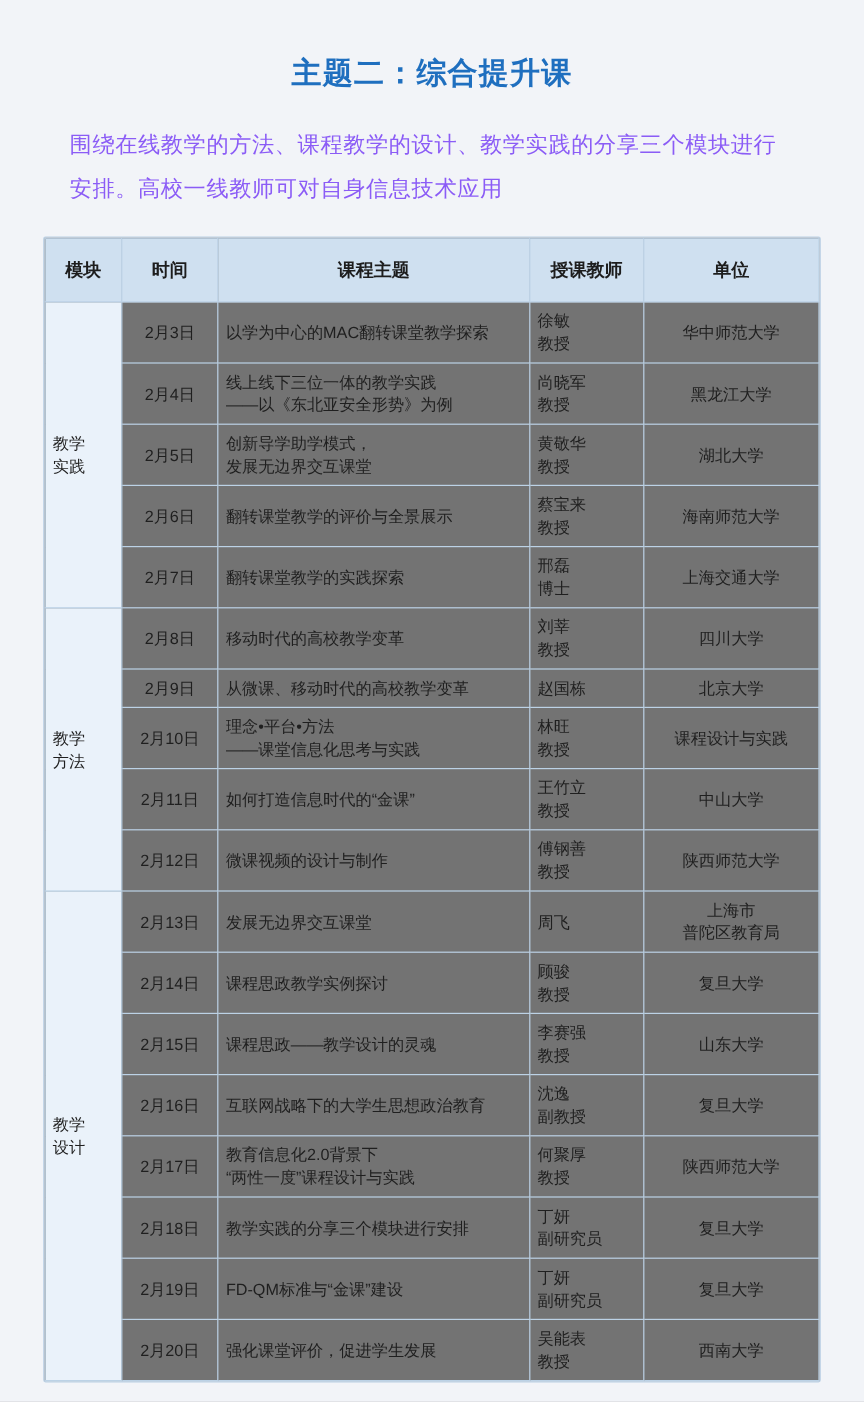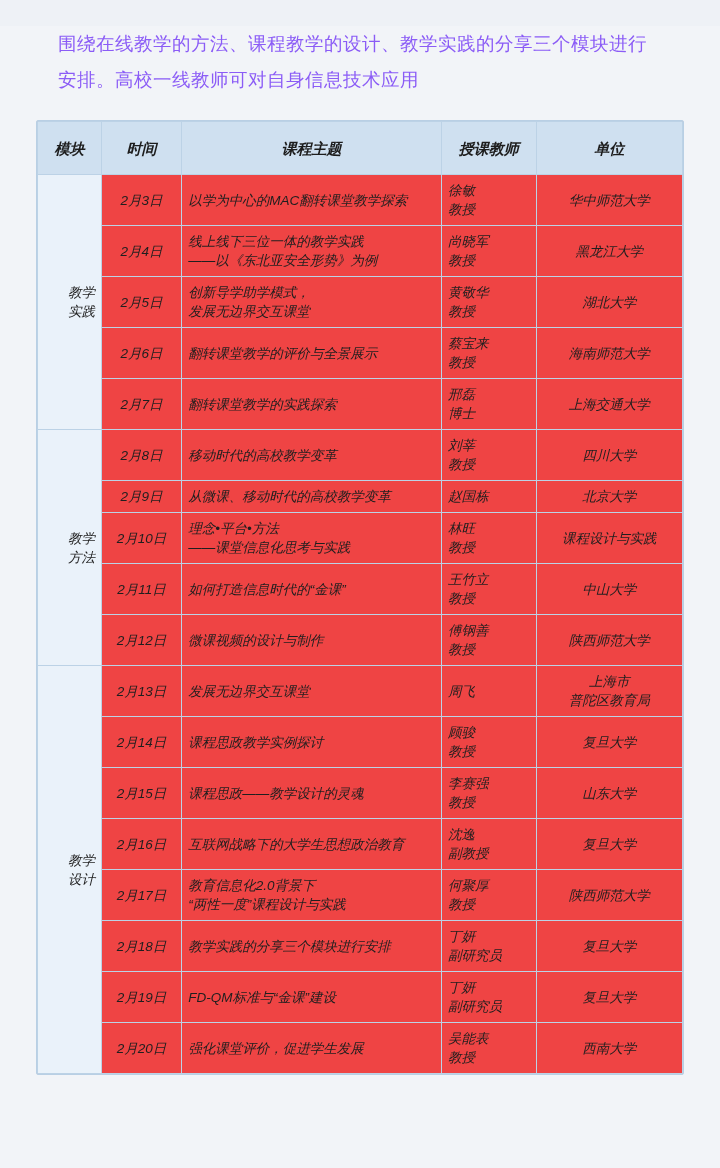--- a/index.html
+++ b/index.html
@@ -42,22 +42,21 @@
     margin-top: 22px;
     background: #ffffff;
     border: 1px solid #b9cfe4;
     border-radius: 2px;
     overflow: hidden;
   }
   table.schedule {
     border-collapse: collapse;
     width: 100%;
     table-layout: fixed;
-    background: #ef4444;
-    font-style: italic;
+    background: #737373;
   }
   table.schedule th,
   table.schedule td {
     border: 1px solid #bcd2e6;
     font-size: 13.5px;
     color: #1f1f1f;
     padding: 6px 6px;
     vertical-align: middle;
     line-height: 19px;
   }
@@ -69,21 +68,21 @@
     text-align: center;
     color: #1d1d1d;
   }
   col.c-module { width: 62px; }
   col.c-date   { width: 78px; }
   col.c-topic  { width: 252px; }
   col.c-teacher{ width: 92px; }
   col.c-org    { width: 142px; }
 
   td.module {
-    text-align: right;
+    text-align: left;
     font-size: 14.5px;
     line-height: 22px;
     background: #eaf2fa;
     font-weight: normal;
   }
   td.date {
     text-align: center;
     font-size: 13.5px;
     white-space: nowrap;
   }
@@ -102,20 +101,21 @@
     font-size: 13.5px;
   }
   .line2 { display: block; }
   .sep-top td { border-top: 1px solid #8fb6d8; }
 </style>
 </head>
 <body>
 
 <div class="page">
 
+  <div class="title">主题二：综合提升课</div>
 
   <div class="intro">围绕在线教学的方法、课程教学的设计、教学实践的分享三个模块进行安排。高校一线教师可对自身信息技术应用</div>
 
   <div class="table-wrap">
     <table class="schedule">
       <colgroup>
         <col class="c-module">
         <col class="c-date">
         <col class="c-topic">
         <col class="c-teacher">

